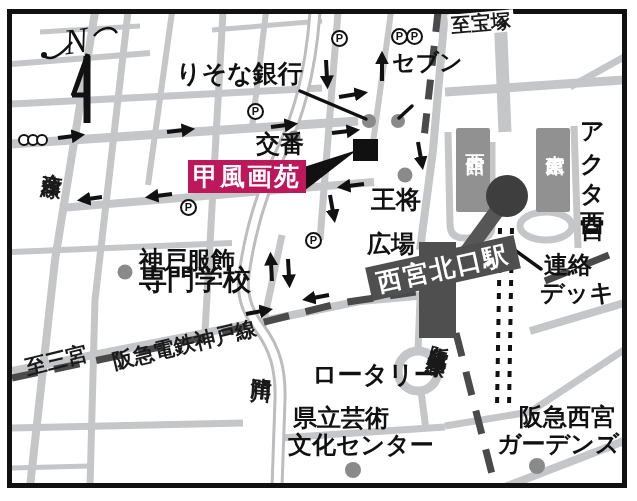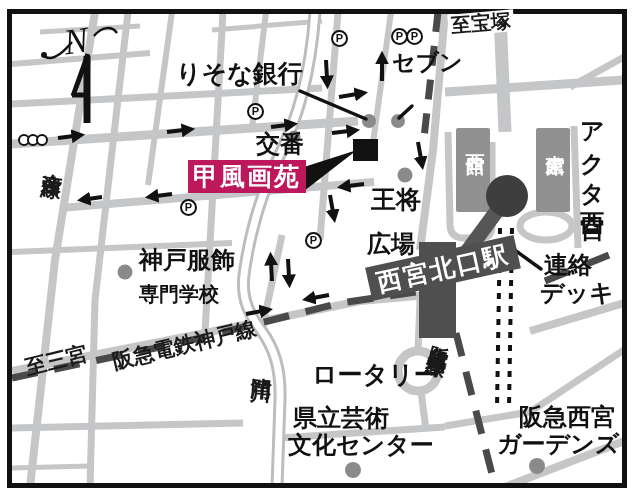--- a/index.html
+++ b/index.html
@@ -159,21 +159,21 @@
 
 <div class="north-n">N</div>
 
 <div class="lbl" style="left:176px;top:60px;font-size:25px;">りそな銀行</div>
 <div class="lbl" style="left:236px;top:131px;font-size:24px;margin-left:20px;">交番</div>
 <div class="gallery-box">甲風画苑</div>
 <div class="lbl" style="left:392px;top:50px;font-size:23px;">セブン</div>
 <div class="lbl" style="left:371px;top:186px;font-size:25px;text-align:right;">王将</div>
 <div class="lbl" style="left:367px;top:231px;font-size:24px;">広場</div>
 <div class="lbl" style="left:139px;top:247px;font-size:24px;">神戸服飾</div>
-<div class="lbl" style="left:139px;top:284px;font-size:20px;text-align:center;">専門学校</div>
+<div class="lbl" style="left:139px;top:265px;font-size:28px;text-align:center;">専門学校</div>
 <div class="station-band">西宮北口駅</div>
 <div class="lbl" style="left:544px;top:252px;font-size:24px;">連絡</div>
 <div class="lbl" style="left:540px;top:280px;font-size:24px;">デッキ</div>
 <div class="lbl vtext" style="left:580px;top:106px;font-size:24px;height:140px;">アクタ西宮</div>
 <div class="bldg-lbl" style="left:462px;top:139px;">西館</div>
 <div class="bldg-lbl" style="left:542px;top:139px;">東館</div>
 <div class="lbl" style="left:312px;top:361px;font-size:25px;">ロータリー</div>
 <div class="lbl" style="left:293px;top:405px;font-size:24px;">県立芸術</div>
 <div class="lbl" style="left:288px;top:432px;font-size:24px;">文化センター</div>
 <div class="lbl" style="left:519px;top:404px;font-size:24px;">阪急西宮</div>

